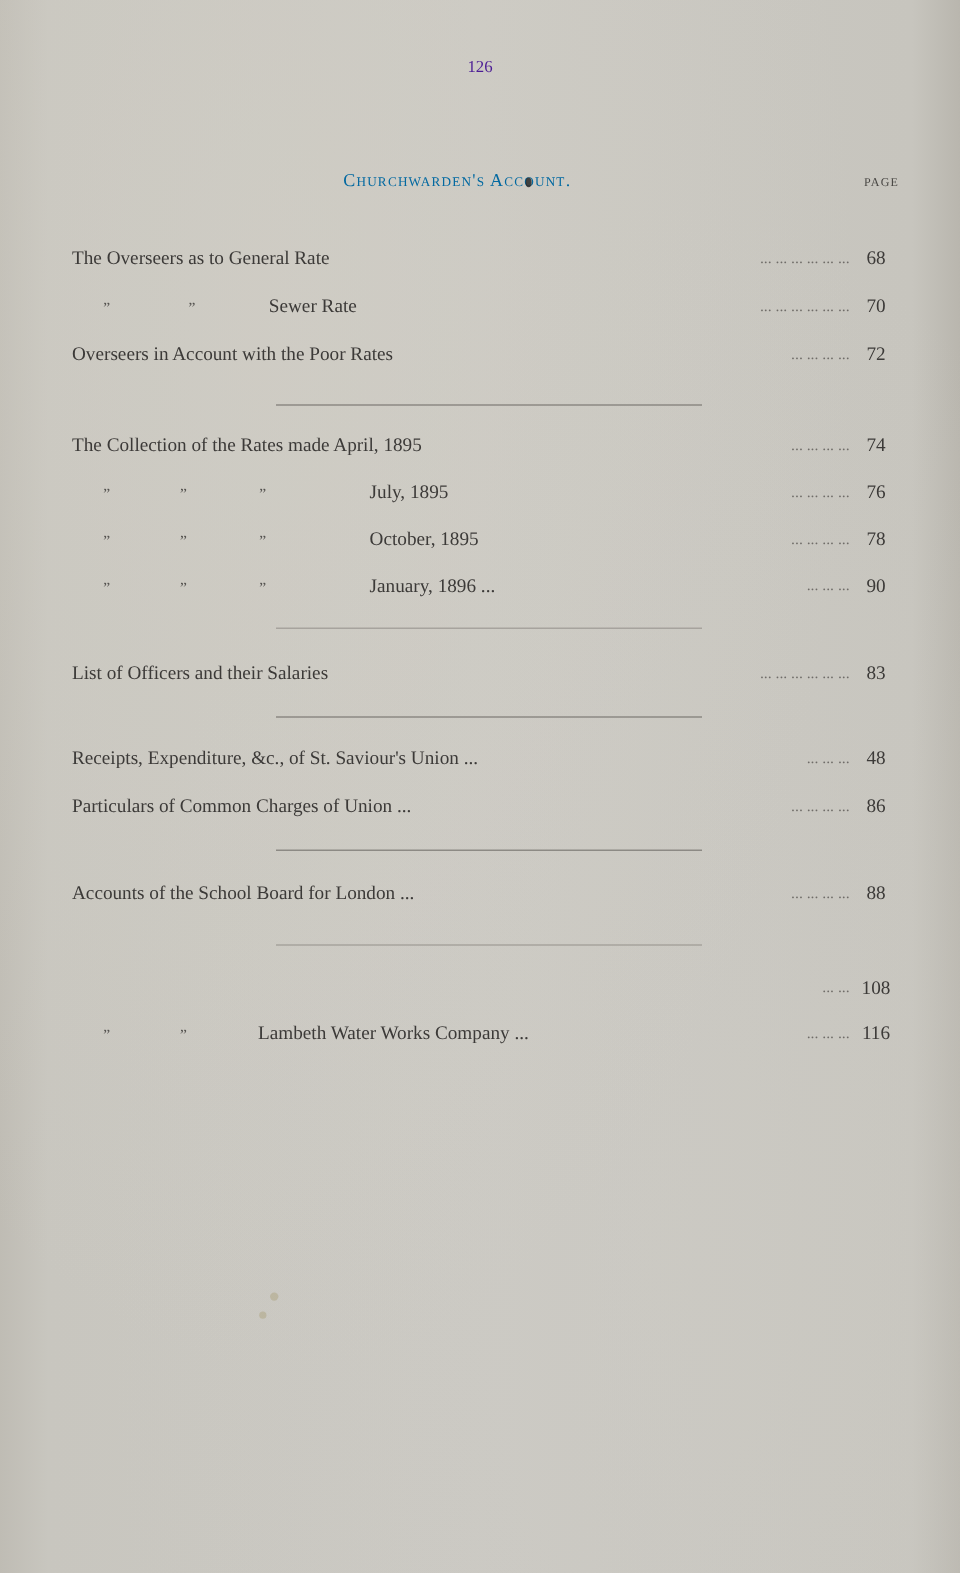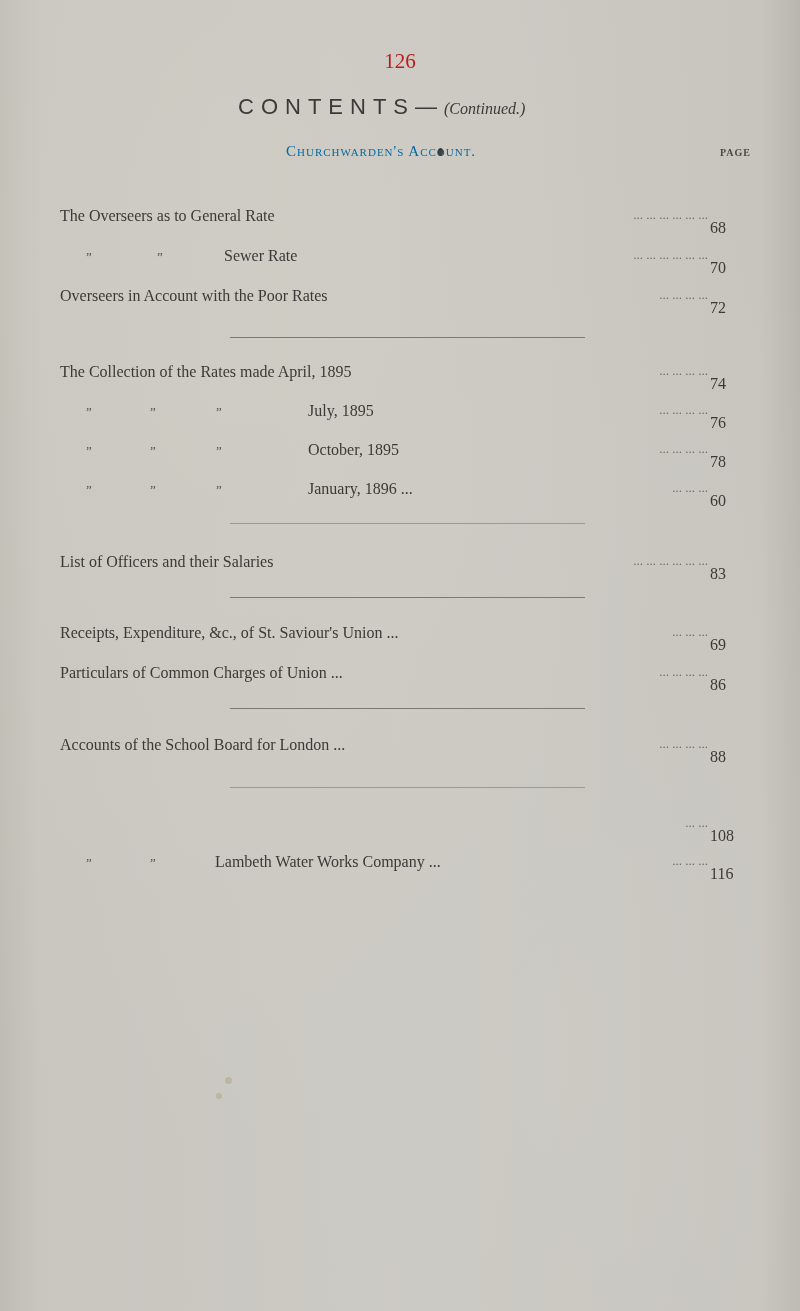--- a/index.html
+++ b/index.html
@@ -23,22 +23,22 @@
       position: absolute;
       left: 0; top: 0;
       width: 800px; height: 1311px;
     }
     .page-number {
       position: absolute;
       top: 49px;
       left: 0; width: 800px;
       text-align: center;
       font-family: "Liberation Serif", serif;
-      font-size: 21px;
-      color: #b91c1c;
+      font-size: 14px;
+      color: #4c1d95;
     }
     .title-row {
       position: absolute;
       top: 94px;
       left: 238px;
       white-space: nowrap;
     }
     .title-main {
       font-family: "Liberation Sans", sans-serif;
       font-size: 22px;
@@ -60,21 +60,21 @@
       font-size: 15px;
       letter-spacing: 1px;
       color: #0369a1;
     }
     .page-col-head {
       position: absolute;
       top: 147px;
       left: 720px;
       font-family: "Liberation Serif", serif;
       font-size: 10px;
-      font-weight: bold;
+      font-weight: normal;
       letter-spacing: 1px;
       color: #4a4845;
     }
     .entry {
       position: absolute;
       left: 60px;
       width: 690px;
       height: 24px;
       font-family: "Liberation Serif", serif;
       font-size: 16px;
@@ -95,24 +95,24 @@
     .entry .leaders {
       position: absolute;
       top: 0;
       right: 42px;
       color: #6f6c68;
       letter-spacing: 0px;
       font-size: 13px;
     }
     .entry .pg {
       position: absolute;
-      top: 12px;
+      top: 0;
       right: 0;
       width: 40px;
-      text-align: left;
+      text-align: center;
     }
     .divider {
       position: absolute;
       left: 230px;
       width: 355px;
       height: 0;
       border-top: 1px solid #7d7a75;
     }
     .divider.faint { border-top-color: #9d9a94; }
     .stain {
@@ -121,23 +121,20 @@
       background: rgba(160,150,100,0.35);
     }
   </style>
 </head>
 <body>
 
 <div class="page">
 
   <div class="page-number">126</div>
 
-  <div class="title-row">
-    <span class="title-main">CONTENTS—</span><span class="title-sub">(Continued.)</span>
-  </div>
 
   <div class="section-head">Churchwarden's Account.</div>
   <div class="page-col-head">PAGE</div>
 
   <div class="entry" style="top:207px;">
     <span class="label">The Overseers as to General Rate</span>
     <span class="leaders">...      ...      ...      ...      ...      ...</span>
     <span class="pg">68</span>
   </div>
 
@@ -180,37 +177,37 @@
     <span class="leaders">...      ...      ...      ...</span>
     <span class="pg">78</span>
   </div>
 
   <div class="entry" style="top:480px;">
     <span class="ditto" style="left:26px;">”</span>
     <span class="ditto" style="left:90px;">”</span>
     <span class="ditto" style="left:156px;">”</span>
     <span class="label" style="left:248px;text-align:center;">January, 1896 ...</span>
     <span class="leaders">...      ...      ...</span>
-    <span class="pg">60</span>
+    <span class="pg">90</span>
   </div>
 
   <div class="divider faint" style="top:523px;"></div>
 
   <div class="entry" style="top:553px;">
     <span class="label">List of Officers and their Salaries</span>
     <span class="leaders">...      ...      ...      ...      ...      ...</span>
     <span class="pg">83</span>
   </div>
 
   <div class="divider" style="top:597px;"></div>
 
   <div class="entry" style="top:624px;">
     <span class="label">Receipts, Expenditure, &amp;c., of St. Saviour's Union ...</span>
     <span class="leaders">...      ...      ...</span>
-    <span class="pg">69</span>
+    <span class="pg">48</span>
   </div>
 
   <div class="entry" style="top:664px;">
     <span class="label">Particulars of Common Charges of Union ...</span>
     <span class="leaders">...      ...      ...      ...</span>
     <span class="pg">86</span>
   </div>
 
   <div class="divider" style="top:708px;"></div>
 

